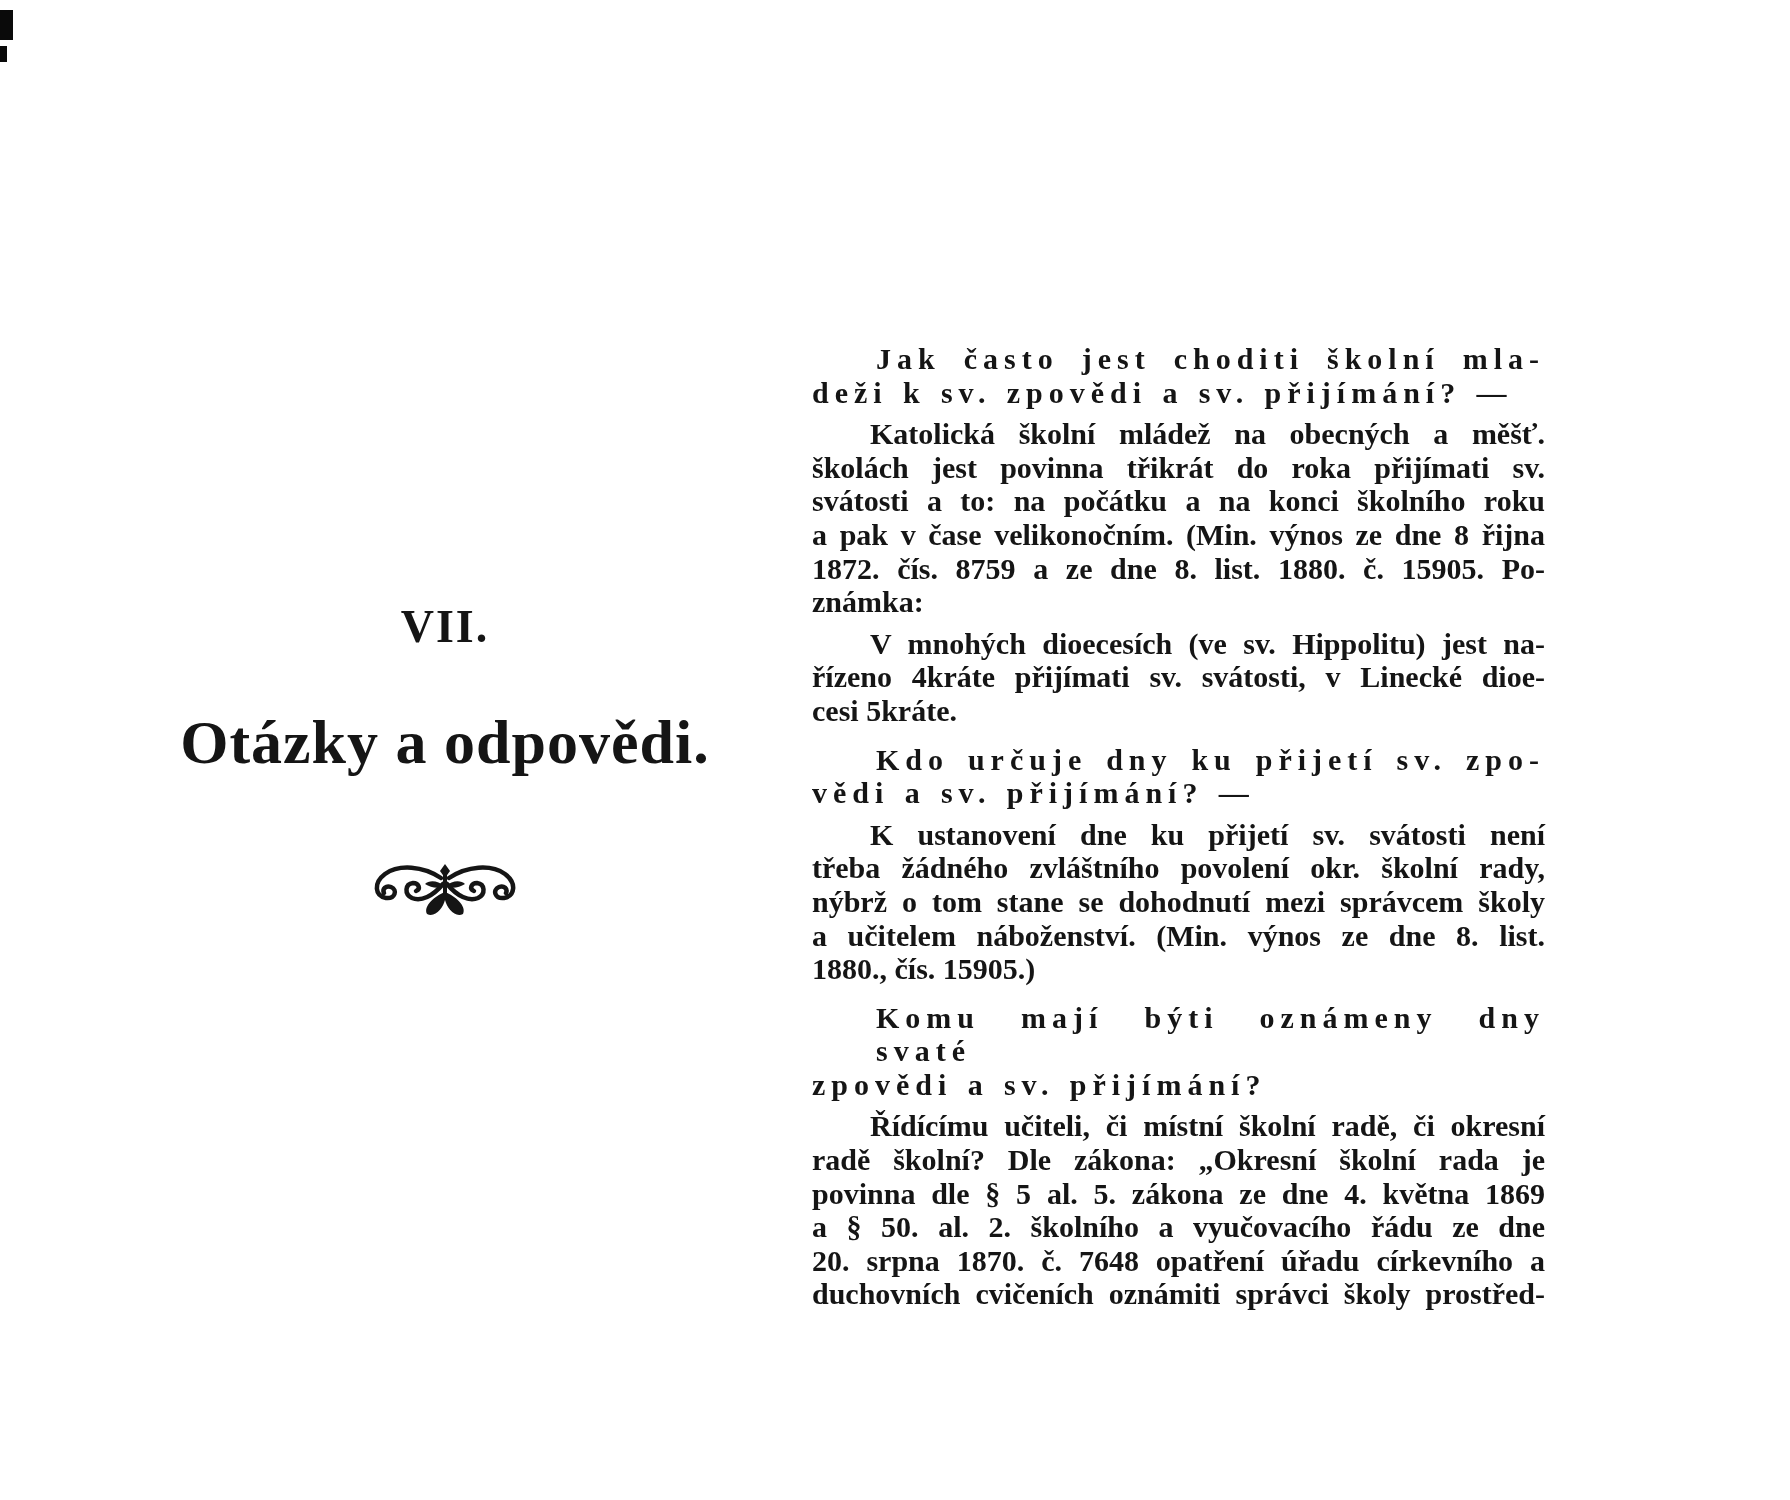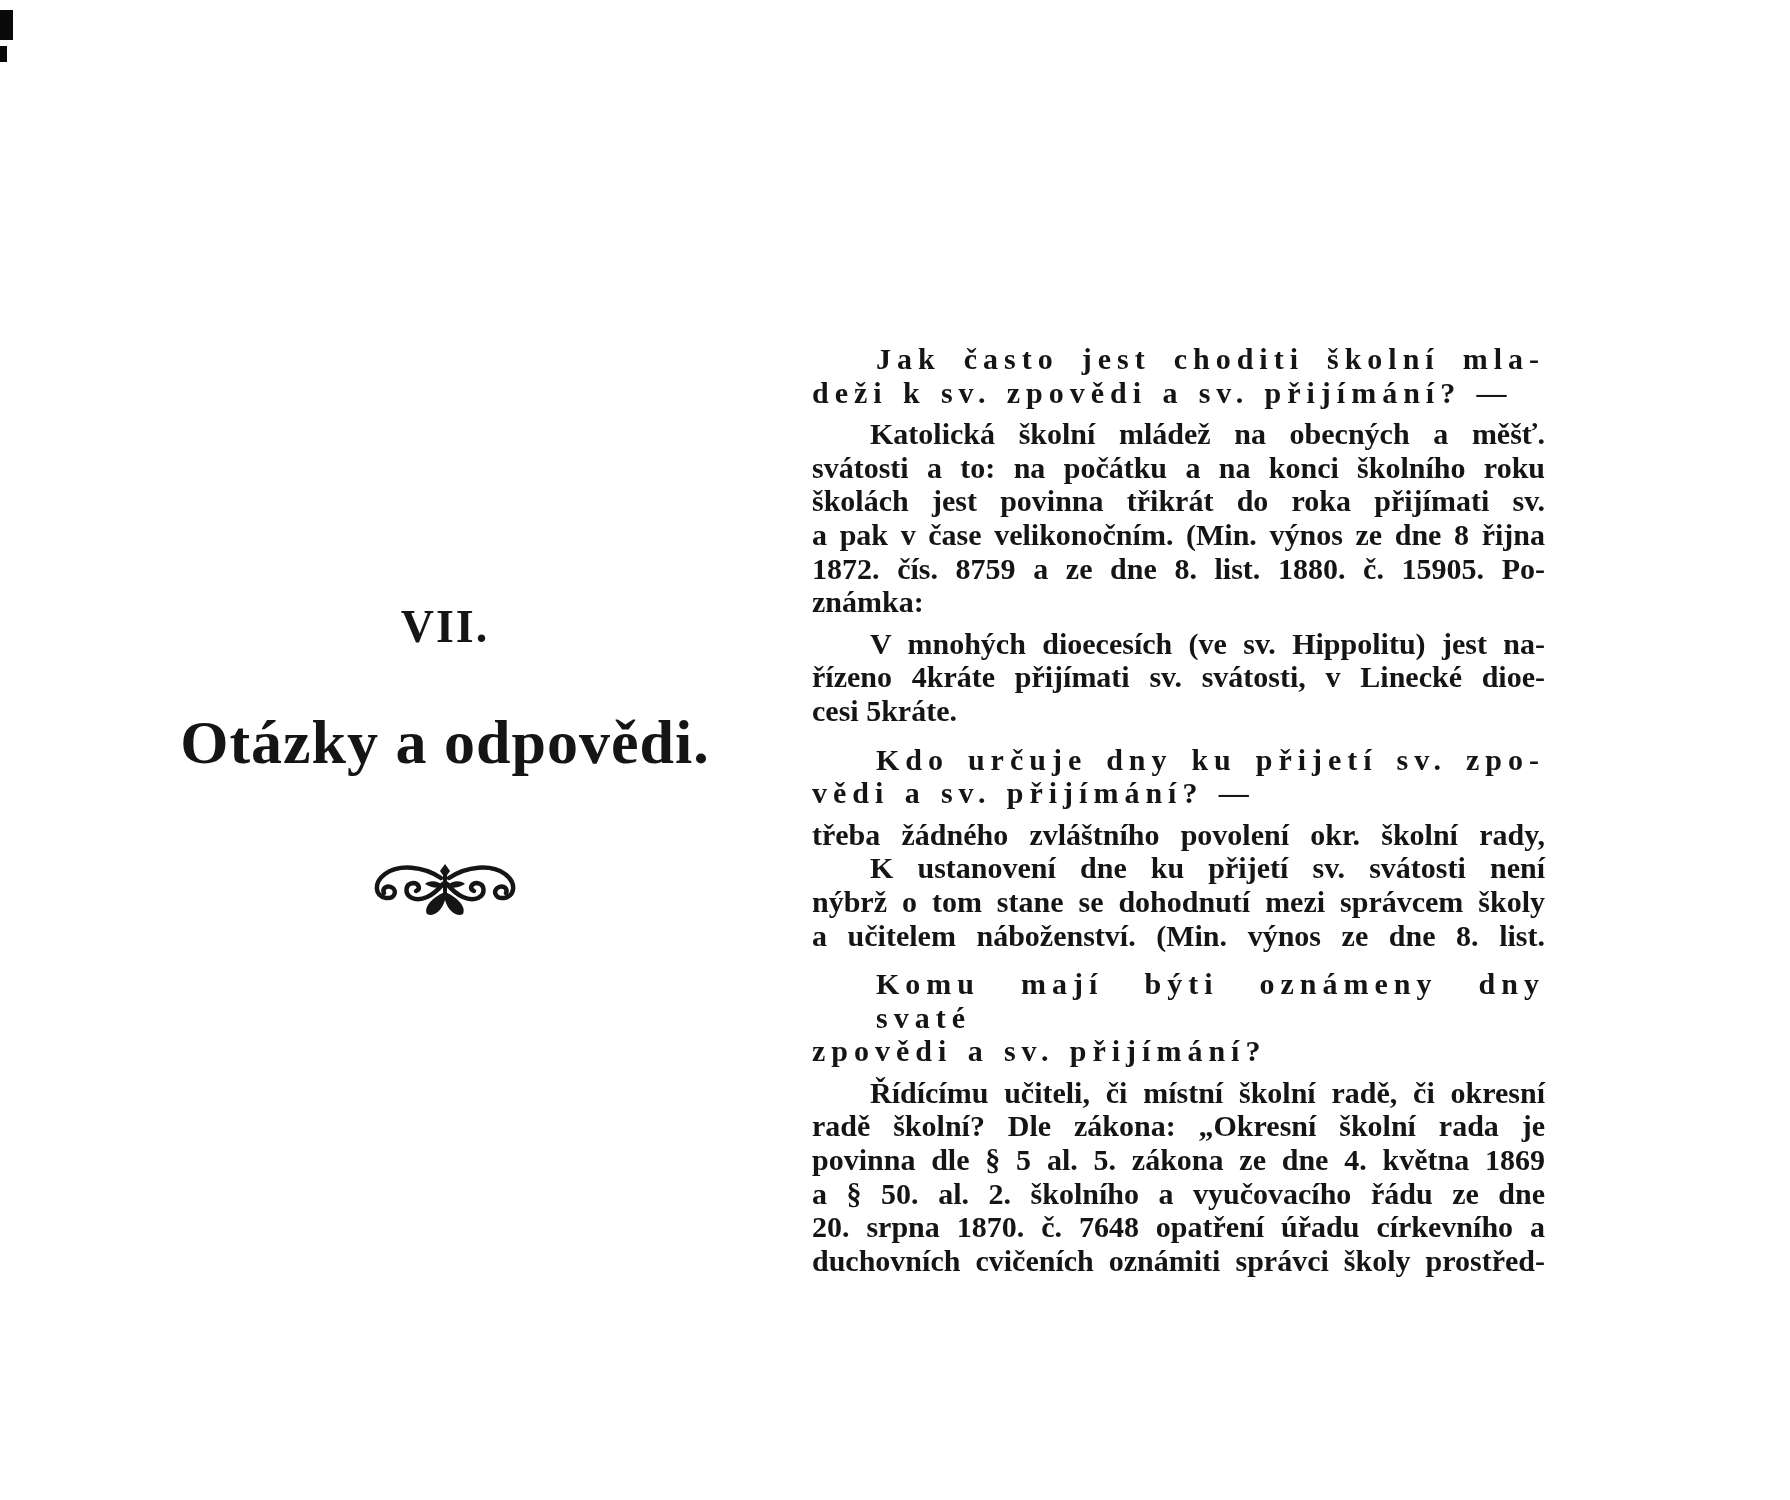--- a/index.html
+++ b/index.html
@@ -88,43 +88,44 @@
 
   <div class="right-page">
 
     <div class="para question">
       <div class="ln first">Jak často jest choditi školní mla-</div>
       <div class="ln last">deži k sv. zpovědi a sv. přijímání? —</div>
     </div>
 
     <div class="para answer">
       <div class="ln first">Katolická školní mládež na obecných a měšť.</div>
+      <div class="ln">školách jest povinna třikrát do roka přijímati sv.</div>
       <div class="ln">svátosti a to: na počátku a na konci školního roku</div>
-      <div class="ln">školách jest povinna třikrát do roka přijímati sv.</div>
       <div class="ln">a pak v čase velikonočním. (Min. výnos ze dne 8 řijna</div>
       <div class="ln">1872. čís. 8759 a ze dne 8. list. 1880. č. 15905. Po-</div>
       <div class="ln last">známka:</div>
     </div>
 
     <div class="para answer">
       <div class="ln first">V mnohých dioecesích (ve sv. Hippolitu) jest na-</div>
       <div class="ln">řízeno 4kráte přijímati sv. svátosti, v Linecké dioe-</div>
       <div class="ln last">cesi 5kráte.</div>
     </div>
 
     <div class="para question">
       <div class="ln first">Kdo určuje dny ku přijetí sv. zpo-</div>
       <div class="ln last">vědi a sv. přijímání? —</div>
     </div>
 
     <div class="para answer">
+      <div class="ln first">K ustanovení dne ku přijetí sv. svátosti není</div>
       <div class="ln">třeba žádného zvláštního povolení okr. školní rady,</div>
-      <div class="ln first">K ustanovení dne ku přijetí sv. svátosti není</div>
       <div class="ln">nýbrž o tom stane se dohodnutí mezi správcem školy</div>
       <div class="ln">a učitelem náboženství. (Min. výnos ze dne 8. list.</div>
+      <div class="ln last">1880., čís. 15905.)</div>
     </div>
 
     <div class="para question">
       <div class="ln first">Komu mají býti oznámeny dny svaté</div>
       <div class="ln last">zpovědi a sv. přijímání?</div>
     </div>
 
     <div class="para answer">
       <div class="ln first">Řídícímu učiteli, či místní školní radě, či okresní</div>
       <div class="ln">radě školní? Dle zákona: „Okresní školní rada je</div>

